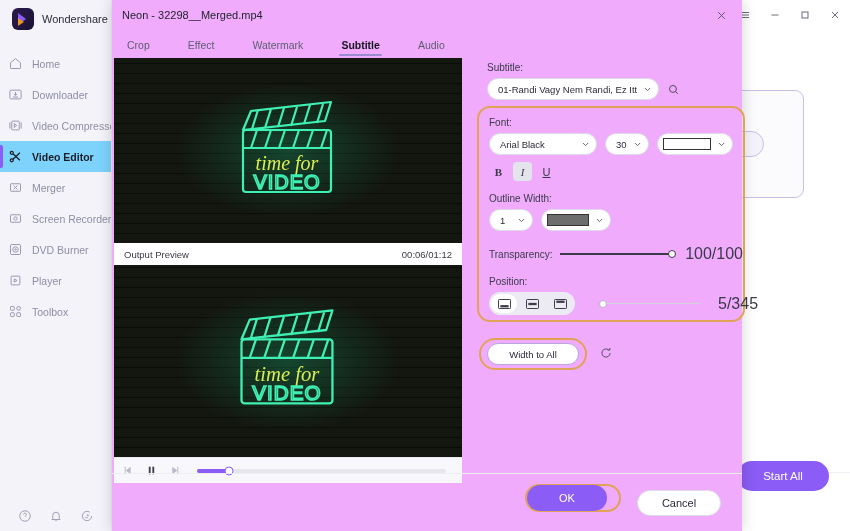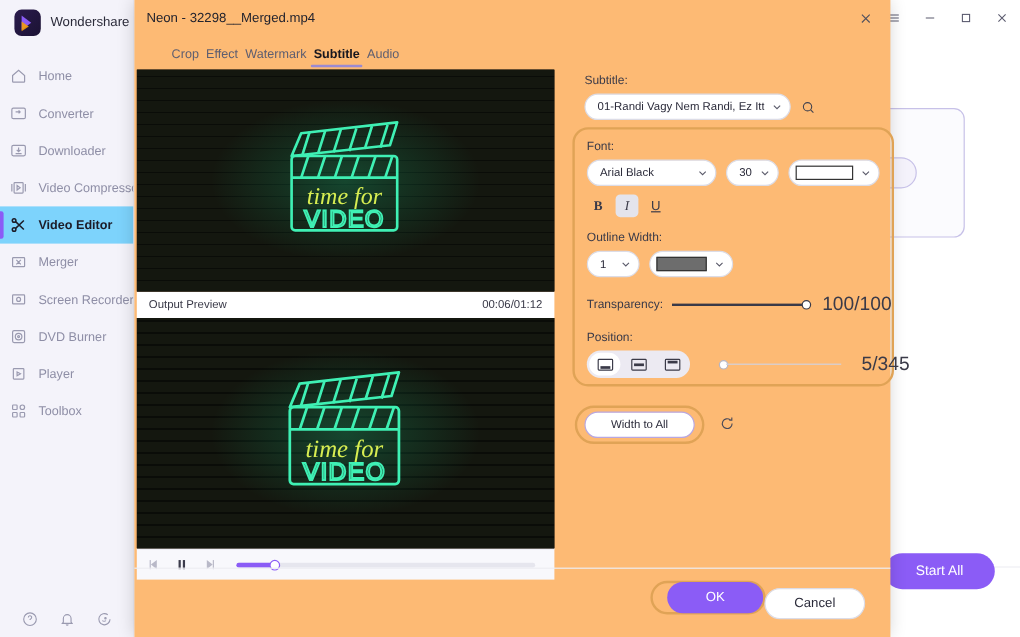--- a/index.html
+++ b/index.html
@@ -77,28 +77,28 @@
   .startall {
     position:absolute; left:737px; top:461px; width:92px; height:30px;
     border-radius:15px; background:#8b5cf6; color:#fff; font-size:11.5px;
     display:flex; align-items:center; justify-content:center;
   }
   .bg-divider { position:absolute; left:112px; right:0; bottom:58px; height:1px; background:#eeeef4; }
 
   
   .dialog {
     position:absolute; left:112px; top:0; width:630px; height:531px;
-    background:#fdba74; box-shadow:0 0 14px rgba(0,0,0,.18);
+    background:#f0abfc; box-shadow:0 0 14px rgba(0,0,0,.18);
   }
   .dlg-title { height:30px; display:flex; align-items:center; padding:0 10px; }
   .dlg-title-text { font-size:11px; color:#24242e; }
   .dlg-close { margin-left:auto; width:22px; height:22px; display:flex; align-items:center; justify-content:center; color:#50505e; }
   .dlg-close svg { width:13px; height:13px; }
 
-  .tabs { display:flex; align-items:flex-end; height:26px; padding-left:31px; gap:6px; }
+  .tabs { display:flex; align-items:flex-end; height:26px; padding-left:15px; gap:38px; }
   .tab { font-size:10.5px; color:#5e5e70; position:relative; padding-bottom:5px; }
   .tab.active { color:#16161e; font-weight:bold; }
   .tab.active:after {
     content:""; position:absolute; left:-2px; right:-2px; bottom:0; height:2px;
     background:#9b8ad1; border-radius:2px;
   }
 
   .dlg-body { position:absolute; left:0; top:58px; right:0; bottom:0; }
 
   
@@ -216,23 +216,23 @@
   .apply-btn {
     width:92px; height:22px; border:1px solid #b9a7e0; border-radius:11px;
     background:#fff; font-size:9.5px; color:#2b2b3a;
     display:flex; align-items:center; justify-content:center;
   }
   .reset-ico { position:absolute; left:130px; top:288px; color:#4a4a58; }
   .reset-ico svg { width:14px; height:14px; display:block; }
 
   .dlg-footer { position:absolute; left:0; right:0; bottom:0; height:58px; border-top:1px solid #ededf2; }
   .okwrap {
-    position:absolute; left:430px; top:10px; width:96px; height:28px;
+    position:absolute; left:413px; top:10px; width:96px; height:28px;
     border:2px solid #e0a356; border-radius:19px;
-    display:flex; align-items:center; justify-content:flex-end;
+    display:flex; align-items:center; justify-content:flex-start;
   }
   .ok-btn {
     width:80px; height:26px; border-radius:13px; background:#8b5cf6; color:#fff;
     font-size:11px; display:flex; align-items:center; justify-content:center;
   }
   .cancel-btn {
     position:absolute; left:525px; top:16px; width:84px; height:26px;
     border:1px solid #dcdce6; border-radius:13px; background:#fff;
     font-size:11px; color:#2b2b3a; display:flex; align-items:center; justify-content:center;
   }
@@ -251,29 +251,20 @@
       </div>
 
       <div class="nav">
         <div class="nav-item">
           <span class="nav-ico">
               <svg viewBox="0 0 24 24" fill="none" stroke="currentColor" stroke-width="1.6">
                 <path d="M4 11l8-7 8 7v8a1 1 0 01-1 1H5a1 1 0 01-1-1z"></path>
               </svg>
             </span>
           <span>Home</span>
-        </div>
-        <div class="nav-item">
-          <span class="nav-ico">
-              <svg viewBox="0 0 24 24" fill="none" stroke="currentColor" stroke-width="1.6">
-                <rect x="3" y="5" width="18" height="14" rx="2"></rect>
-                <path d="M8 10h6M12 8l2 2-2 2"></path>
-              </svg>
-            </span>
-          <span>Converter</span>
         </div>
         <div class="nav-item">
           <span class="nav-ico">
               <svg viewBox="0 0 24 24" fill="none" stroke="currentColor" stroke-width="1.6">
                 <rect x="3" y="5" width="18" height="14" rx="2"></rect>
                 <path d="M12 8v5M9.5 11l2.5 2.5L14.5 11M8 16h8"></path>
               </svg>
             </span>
           <span>Downloader</span>
         </div>

